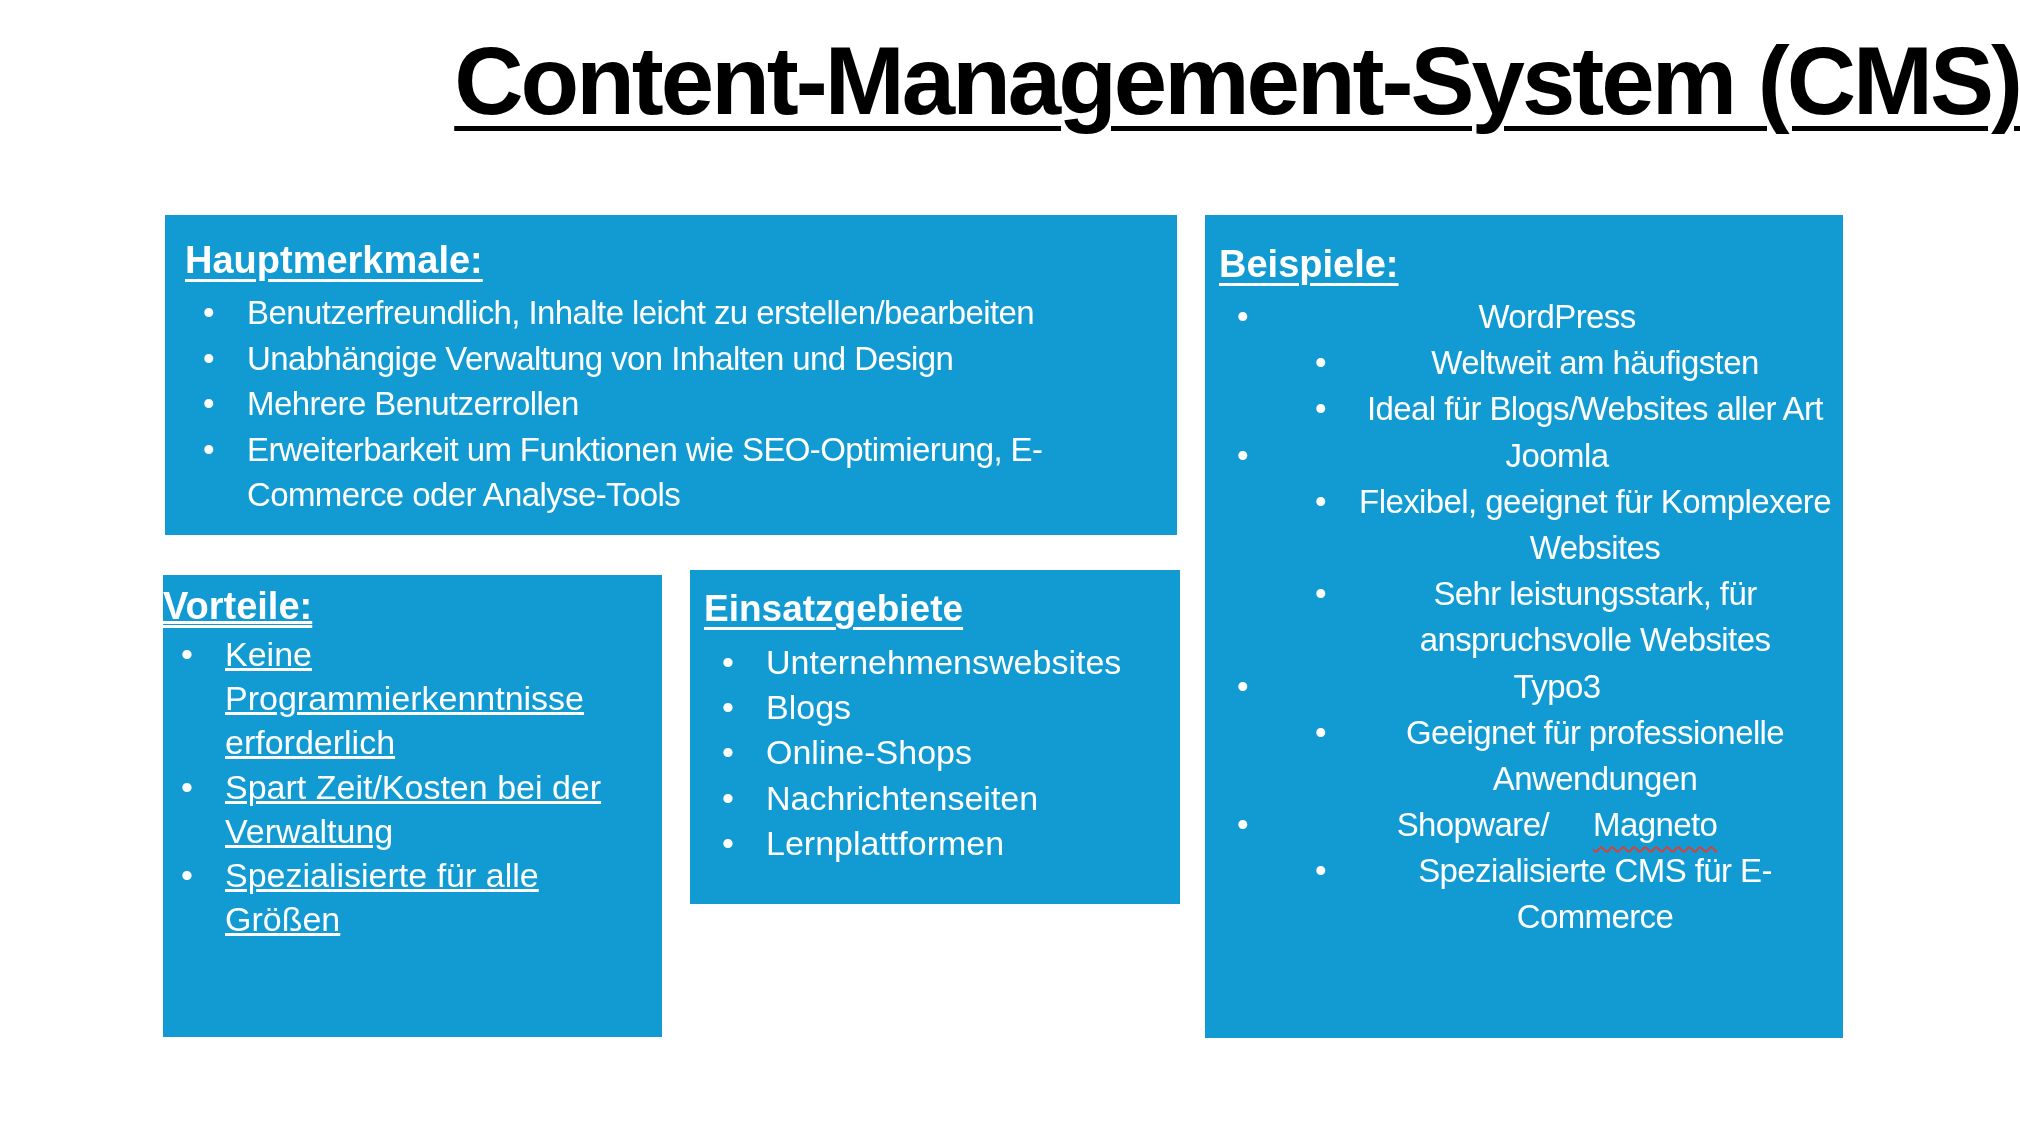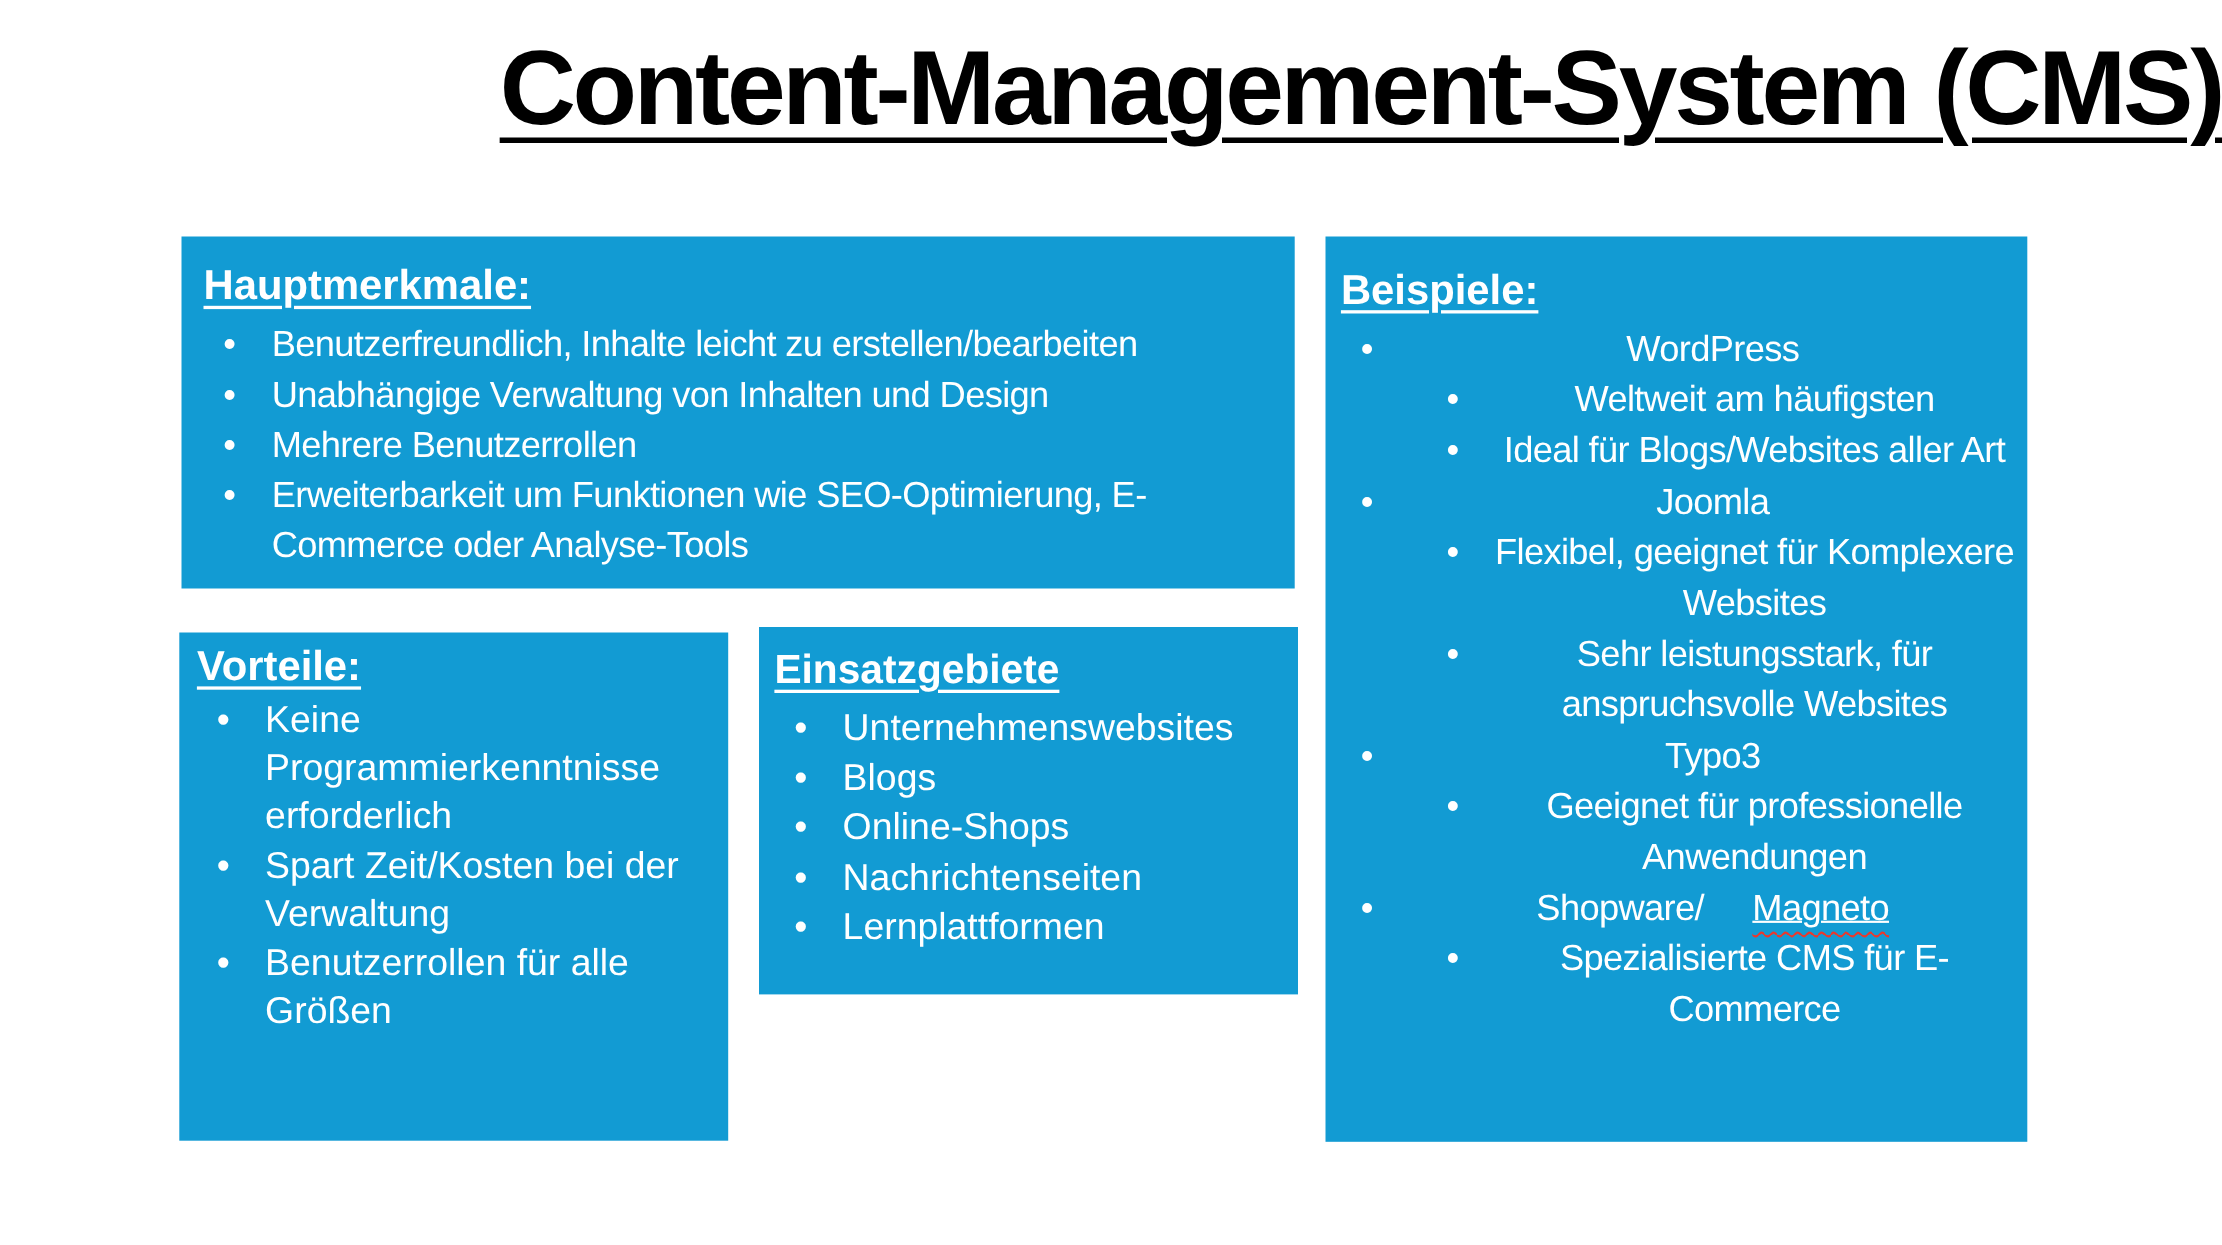--- a/index.html
+++ b/index.html
@@ -52,36 +52,35 @@
   .box .l2{ padding-left:138px; }
   .box .l2::before{ left:96px; }
 
   
   #box-haupt{ left:165px; top:215px; width:1012px; height:320px; padding:24px 20px 0 20px; }
   #box-haupt .heading{ font-size:38px; margin-bottom:8px; }
   #box-haupt li{ font-size:33px; line-height:1.38; letter-spacing:-0.6px; }
   #box-haupt li:nth-child(4){ max-width:880px; }
 
   
-  #box-vorteile{ left:163px; top:575px; width:499px; height:462px; padding:10px 14px 0 16px; }
+  #box-vorteile{ left:163px; top:575px; width:499px; height:462px; padding:10px 14px 0 0;text-decoration:underline; }
   #box-vorteile .heading{ font-size:38px; margin-bottom:4px; }
   #box-vorteile li{ font-size:34px; line-height:1.3; }
 
   
   #box-einsatz{ left:690px; top:570px; width:490px; height:334px; padding:18px 10px 16px 14px; }
   #box-einsatz .heading{ font-size:37px; margin-bottom:10px; }
   #box-einsatz li{ font-size:34px; line-height:1.33; }
 
   
   #box-beispiele{ left:1205px; top:215px; width:638px; height:823px; padding:28px 10px 0 14px; }
   #box-beispiele .heading{ font-size:38px; margin-bottom:8px; }
   #box-beispiele li{ font-size:33px; line-height:1.4; letter-spacing:-0.6px;text-align:center; }
 
   .u-solid{
-    text-decoration:underline;
     text-decoration-thickness:2px;
     margin-left:44px;
   }
   .u-wavy{
     text-decoration:underline wavy var(--red);
     text-decoration-thickness:2px;
     text-underline-offset:10px;
   }
 </style>
 </head>
@@ -101,21 +100,21 @@
       <li>Mehrere Benutzerrollen</li>
       <li>Erweiterbarkeit um Funktionen wie SEO-Optimierung, E-Commerce oder Analyse-Tools</li>
     </ul>
   </div>
 
   <div class="box" id="box-vorteile">
     <div class="heading">Vorteile:</div>
     <ul>
       <li>Keine Programmierkenntnisse erforderlich</li>
       <li>Spart Zeit/Kosten bei der Verwaltung</li>
-      <li>Benutzerrollen für alle Größen</li>
+      <li>Spezialisierte für alle Größen</li>
     </ul>
   </div>
 
   <div class="box" id="box-einsatz">
     <div class="heading">Einsatzgebiete</div>
     <ul>
       <li>Unternehmenswebsites</li>
       <li>Blogs</li>
       <li>Online-Shops</li>
       <li>Nachrichtenseiten</li>

